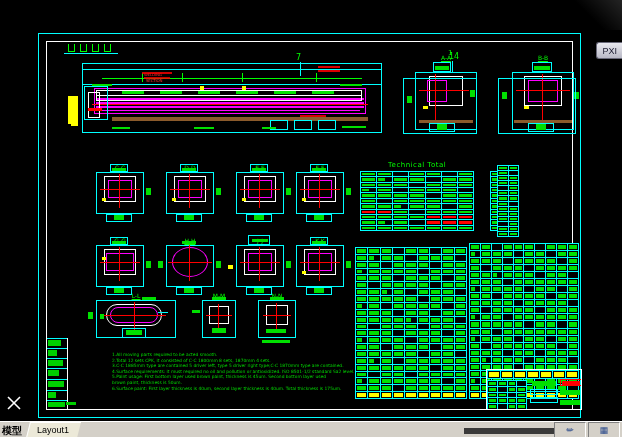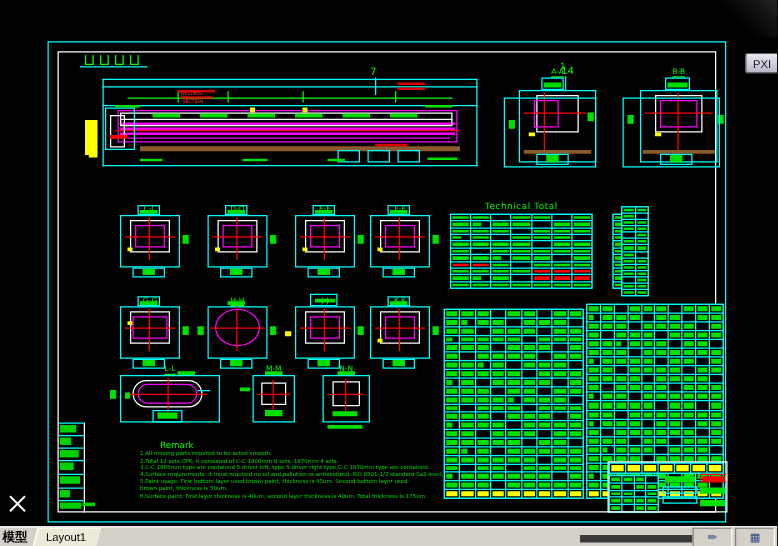--- a/index.html
+++ b/index.html
@@ -1128,21 +1128,20 @@
         <i class="on"></i>
         <i></i>
         <i class="on"></i>
       <i class="on"></i>
         <i class="on"></i>
         <i class="on"></i>
         <i class="on"></i>
     </div>
 
     <div id="remark">
-      <div class="rtitle">Remark</div>
       <div class="rline">1.All moving parts required to be acted smooth.</div>
       <div class="rline">2.Total 12 sets CPK, it consisted of C-C 1800mm 8 sets, 1870mm 4 sets.</div>
       <div class="rline">3.C-C 1885mm type are contained 5 driver left, type 5 driver right type;C-C 1870mm type are contained.</div>
       <div class="rline">4.Surface requirements: it must required no oil and pollution or antioxidized. ISO 8501-1/2 standard Sa2 level.</div>
       <div class="rline">5.Paint usage: First bottom layer used brown paint, thickness is 45um. Second bottom layer used</div>
       <div class="rline">   brown paint, thickness is 50um.</div>
       <div class="rline">6.Surface paint: First layer thickness is 40um, second layer thickness is 40um. Total thickness is 175um.</div>
     </div>
 
     <div class="grid-tbl" style="left:487px;top:370px;width:92px;height:9px;grid-template-columns:repeat(7,1fr);grid-template-rows:1fr;">

